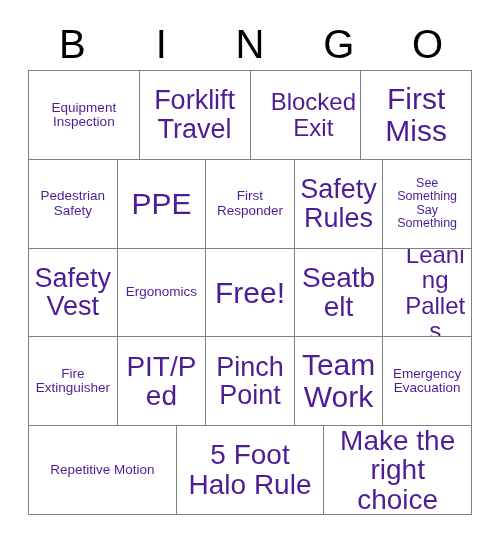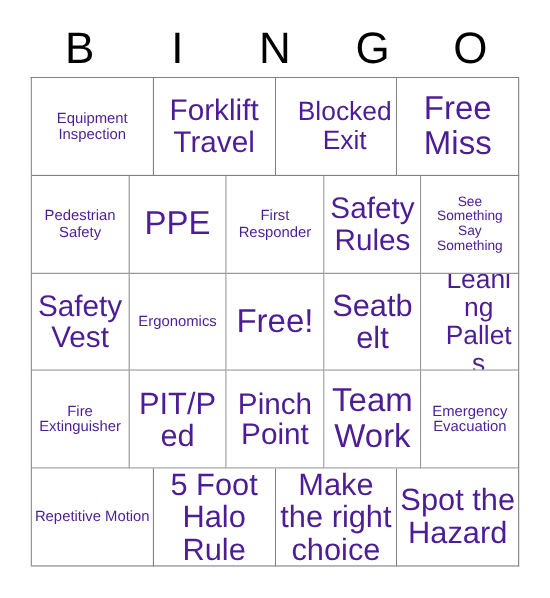--- a/index.html
+++ b/index.html
@@ -115,21 +115,21 @@
       <div class="cell fs-xs">
           <span class="cell-text">Equipment Inspection</span>
         </div>
       <div class="cell fs-xl">
           <span class="cell-text">Forklift Travel</span>
         </div>
       <div class="cell fs-lg">
           <span class="cell-text">Blocked Exit</span>
         </div>
       <div class="cell fs-xxl">
-          <span class="cell-text">Free Miss</span>
+          <span class="cell-text">First Miss</span>
         </div>
     </div>
 
     <div class="grid-row">
       <div class="cell fs-xs">
           <span class="cell-text">Pedestrian Safety</span>
         </div>
       <div class="cell fs-xxl">
           <span class="cell-text">PPE</span>
         </div>
@@ -183,19 +183,16 @@
     <div class="grid-row">
       <div class="cell fs-xs">
           <span class="cell-text">Repetitive Motion</span>
         </div>
       <div class="cell fs-md">
           <span class="cell-text">5 Foot Halo Rule</span>
         </div>
       <div class="cell fs-md">
           <span class="cell-text">Make the right choice</span>
         </div>
-      <div class="cell fs-md">
-          <span class="cell-text">Spot the Hazard</span>
-        </div>
     </div>
 
   </div>
 </div>
 
 </body></html>

